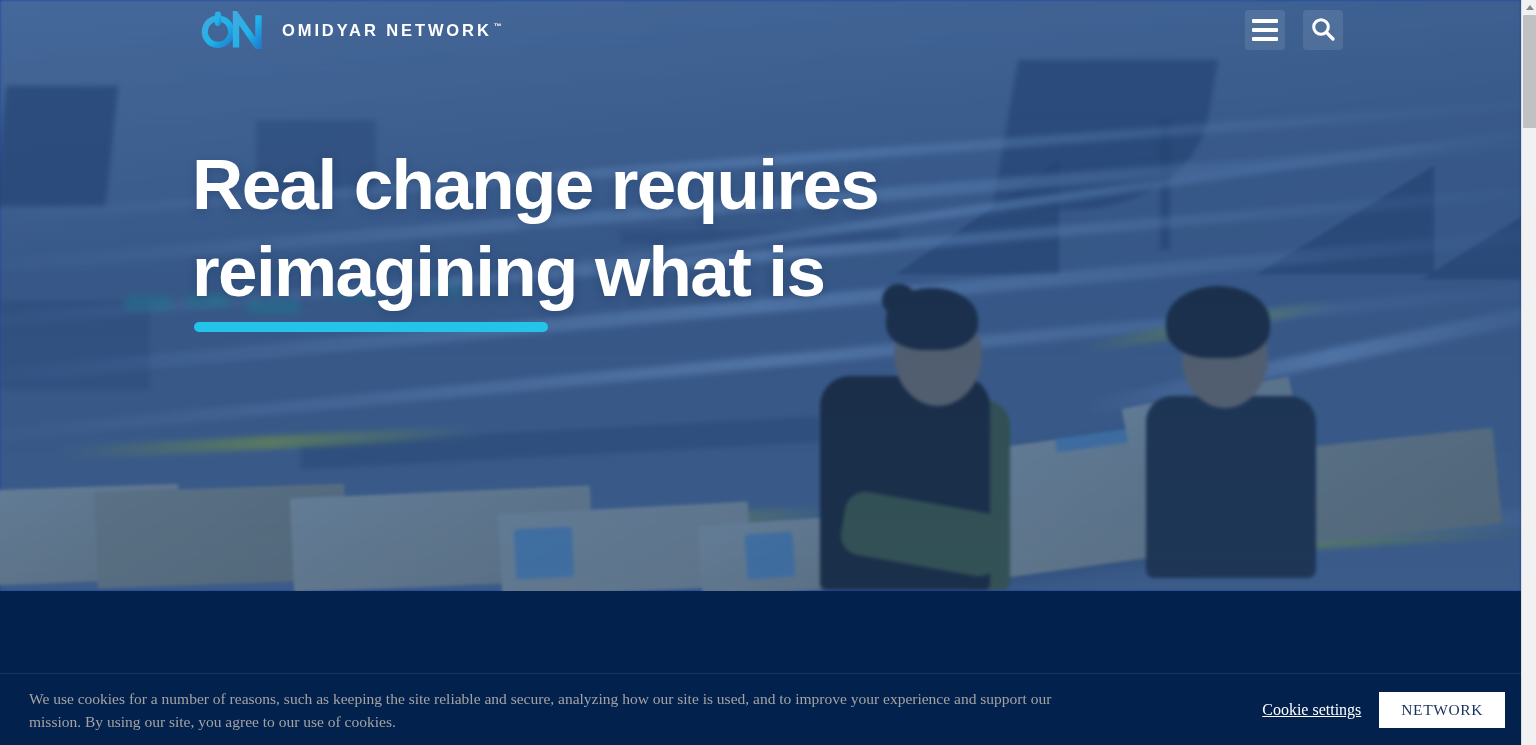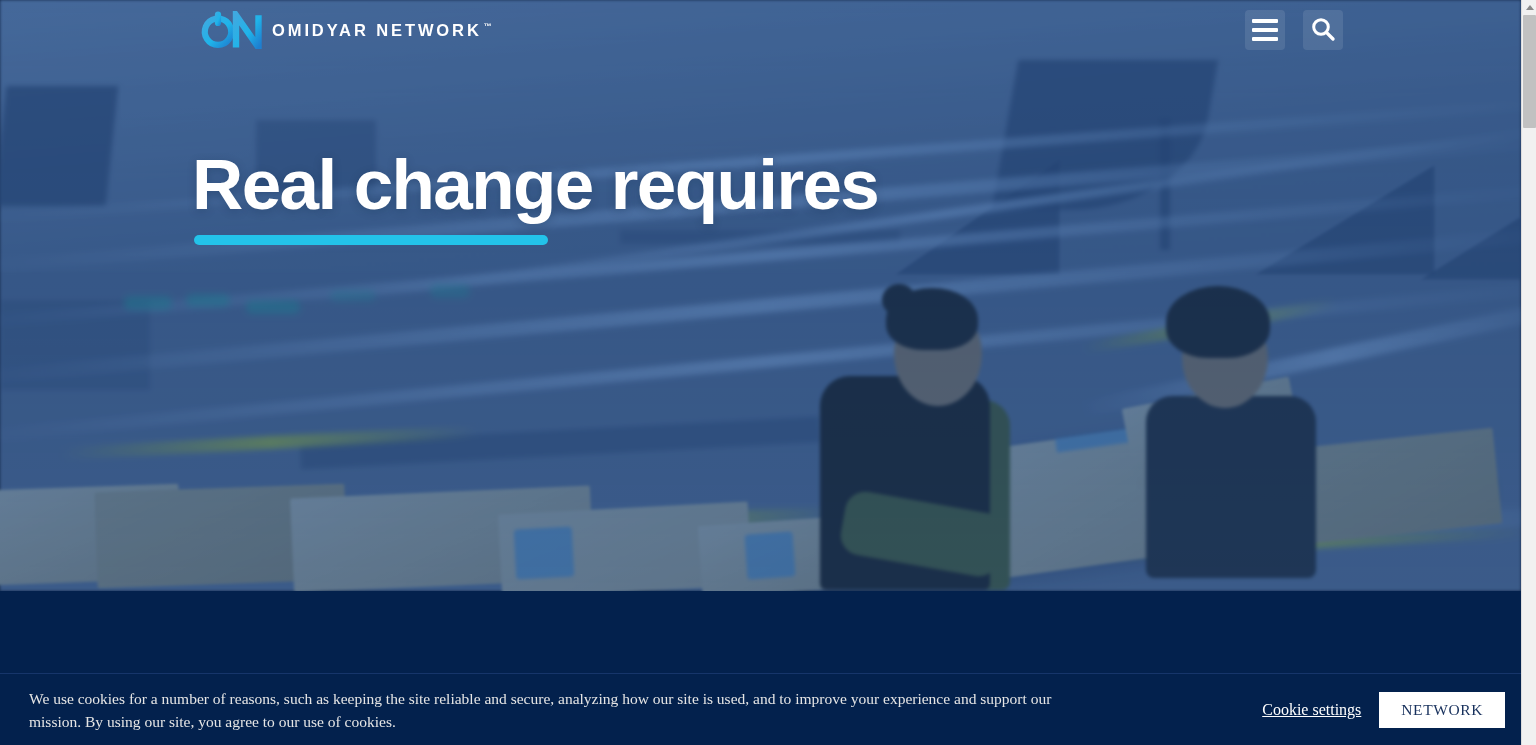--- a/index.html
+++ b/index.html
@@ -28,21 +28,21 @@
     background:#04224f;
   }
 
   
   .hero {
     position:absolute;
     top:0; left:0;
     width:1521px;
     height:591px;
     overflow:hidden;
-    background:#0f172a;
+    background:#1d4ed8;
   }
 
   
   .hero-photo {
     position:absolute;
     inset:0;
     filter:blur(1.5px);
   }
   .hp-base {
     position:absolute; inset:0;
@@ -130,21 +130,21 @@
     z-index:40;
     display:flex;
     align-items:center;
   }
   .brand {
     position:absolute;
     left:196px;
     top:11px;
     display:flex;
     align-items:center;
-    gap:4px;
+    gap:14px;
     text-decoration:none;
   }
   .logo-mark {
     position:relative;
     width:72px;
     height:38px;
   }
   .brand-word {
     color:#ffffff;
     font-size:16.5px;
@@ -226,21 +226,21 @@
     top:673px;
     width:1521px;
     height:72px;
     background:#03214d;
     border-top:1px solid #16356a;
     display:flex;
     align-items:center;
     z-index:50;
   }
   .cookie-text {
-    color:#e5e5e5;
+    color:#a3a3a3;
     font-family:"Liberation Serif", serif;
     font-size:15.5px;
     line-height:23px;
     width:1040px;
     margin-left:29px;
   }
   .cookie-actions {
     position:absolute;
     right:16px;
     display:flex;
@@ -373,20 +373,21 @@
         <div class="teal-blob" style="left:330px; top:290px; width:46px; height:12px; opacity:.35;"></div>
         <div class="teal-blob" style="left:430px; top:284px; width:40px; height:14px; opacity:.40;"></div>
       </div>
 
       <div class="hero-overlay"></div>
       <div class="hero-overlay2"></div>
 
       <div class="hero-text">
         <h1 class="hero-title">
           <span class="ln">Real change requires</span>
+          <span class="ln">reimagining what is</span>
         </h1>
         <div class="hero-rule"></div>
       </div>
     </section>
 
     <header class="header">
       <a class="brand" href="#">
         <span class="logo-mark">
           <svg width="72" height="38" viewBox="0 0 72 38" aria-hidden="true">
             <defs>

